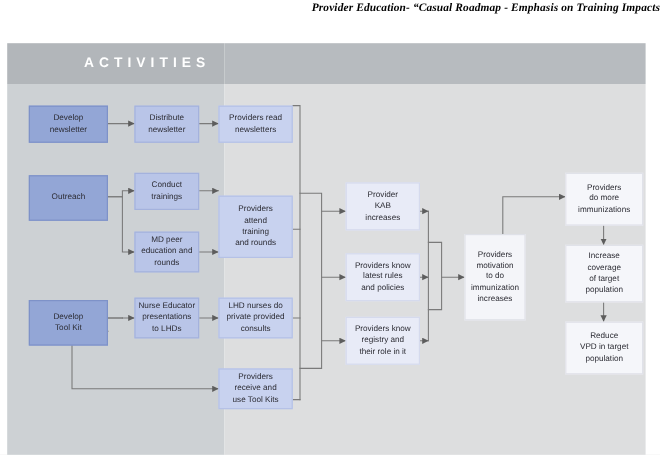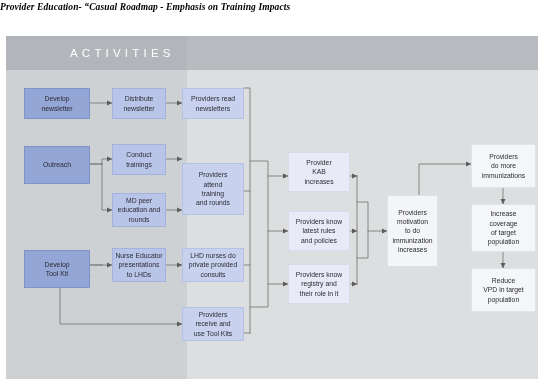--- a/index.html
+++ b/index.html
@@ -5,21 +5,21 @@
   html,body{margin:0;padding:0;}
   body{
     width:550px;height:379px;
     background:#ffffff;
     font-family:"Liberation Sans", sans-serif;
     overflow:hidden;
     position:relative;
   }
   #page-title{
     position:absolute;left:0;top:2px;width:550px;
-    text-align:left;
+    text-align:right;
     font-family:"Liberation Serif", serif;
     font-weight:bold;font-style:italic;
     font-size:9.5px;color:#000;
     letter-spacing:0.1px;
     white-space:nowrap;
   }
   
   #canvas{
     position:absolute;left:6px;top:36px;
     width:532px;height:343px;
@@ -27,20 +27,21 @@
   .band{position:absolute;top:0;height:34px;}
   #band-activities{left:0;width:181px;background:#b2b6ba;}
   #band-outcomes{left:181px;width:351px;background:#b7bbbf;}
   .band-label{
     position:absolute;top:34px;
     transform:translateY(-50%);
     font-size:11.5px;color:#ffffff;
     letter-spacing:4.2px;
     font-family:"Liberation Sans", sans-serif;
     white-space:nowrap;
+    font-weight:bold;
   }
   #label-activities{left:64px;top:17px;}
   #label-outcomes{left:193px;top:17px;}
 
   .panel{position:absolute;top:34px;height:309px;}
   #panel-left{left:0;width:181px;background:#cdd1d4;}
   #panel-right{left:181px;width:351px;background:#dddedf;}
 
   
   .box{

